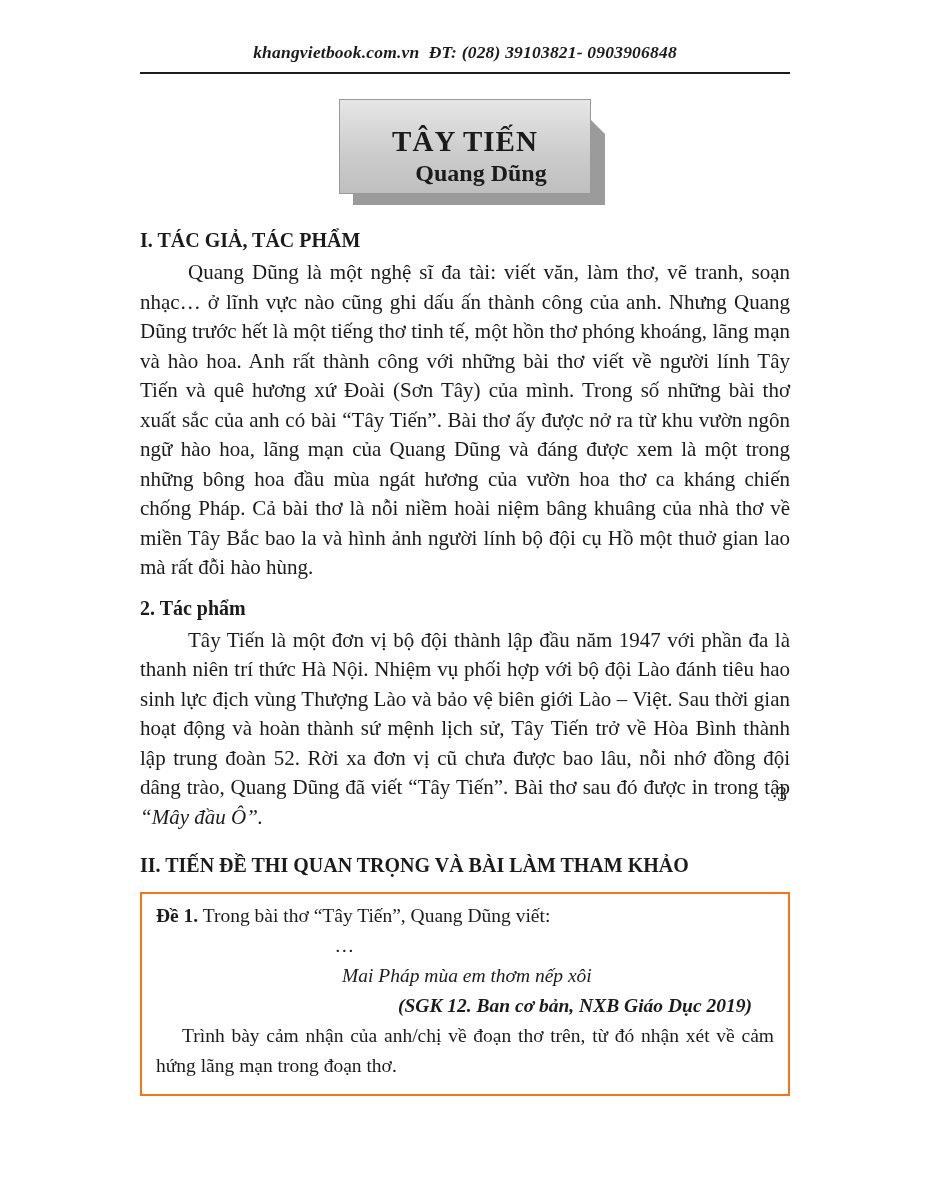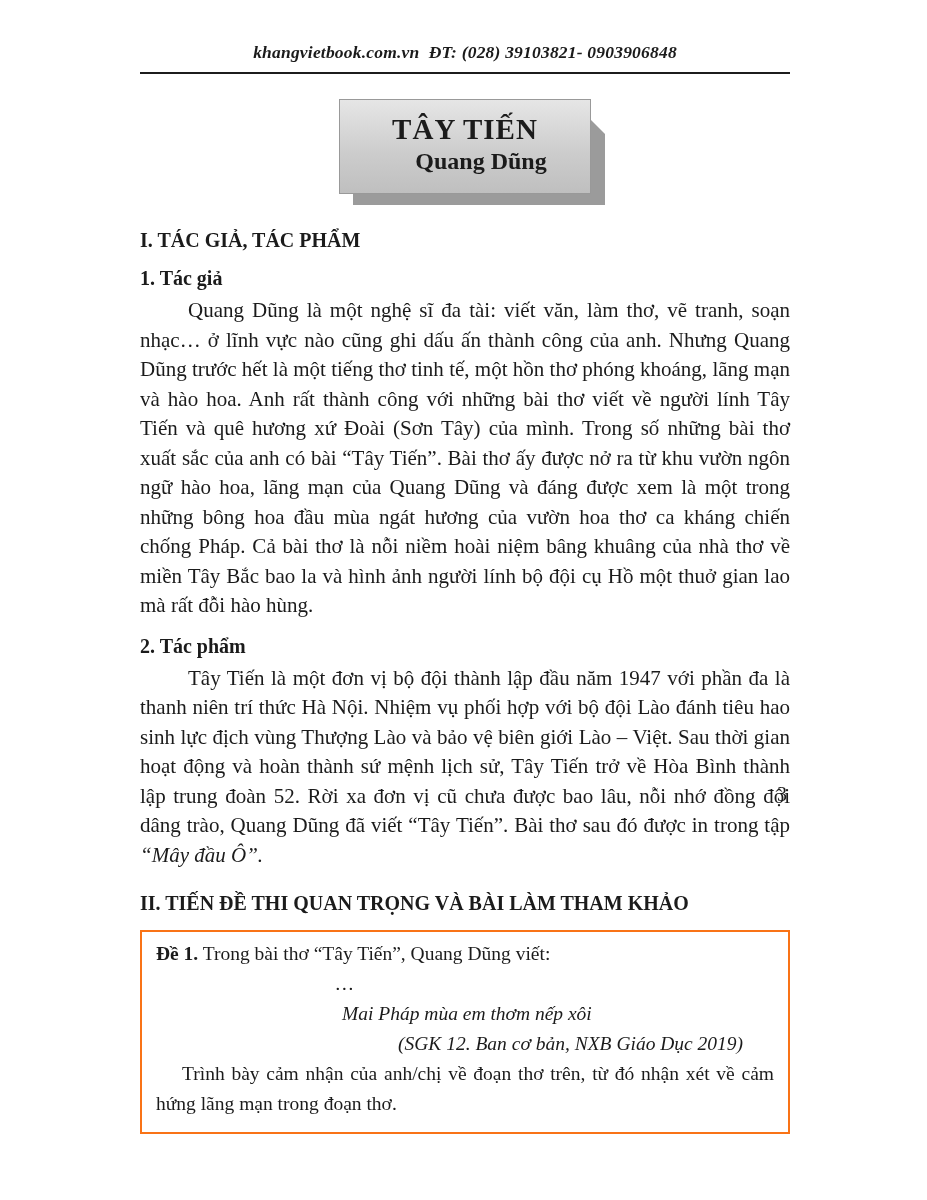--- a/index.html
+++ b/index.html
@@ -35,21 +35,21 @@
     width: 252px; height: 95px;
     background: #9b9b9b;
     clip-path: polygon(0 0, calc(100% - 24px) 0, 100% 24px, 100% 100%, 0 100%);
   }
   .title-box {
     position: absolute; left: 0; top: 0;
     width: 252px; height: 95px;
     background: linear-gradient(180deg, #e6e6e6 0%, #cdcdcd 55%, #bfbfbf 100%);
     border: 1px solid #999;
     text-align: center;
-    padding-top: 12px;
+    padding-top: 24px;
   }
   .box-title { font-size: 29px; font-weight: bold; letter-spacing: 1px; line-height: 34px; }
   .box-author { font-size: 24px; font-weight: bold; line-height: 30px; margin-left: 32px; }
   
   .h-main { font-weight: bold; font-size: 20px; margin-top: 20px; line-height: 26px; }
   .h-sub  { font-weight: bold; font-size: 20px; margin-top: 12px; line-height: 26px; }
   
   .para {
     font-size: 21px;
     line-height: 29.5px;
@@ -64,21 +64,21 @@
     margin-top: 14px;
     padding: 7px 14px 13px 14px;
     font-size: 19.5px;
     line-height: 30px;
   }
   .exam-intro { text-align: left; }
   .exam-intro strong { font-weight: bold; }
   .poem-line { font-style: italic; padding-left: 180px; }
   .poem-line.l2 { padding-left: 180px; }
   .poem-line.l3 { padding-left: 186px; }
-  .poem-source { font-style: italic; padding-left: 242px; }
+  .poem-source { font-style: italic; padding-left: 242px; font-weight: bold; }
   .exam-task { text-align: justify; text-indent: 26px; }
   
   .page-num {
     position: absolute;
     right: 140px; bottom: 62px;
     font-size: 20px;
   }
 </style>
 </head>
 <body>
@@ -92,21 +92,20 @@
       <div class="title-shadow"></div>
       <div class="title-box">
         <div class="box-title">TÂY TIẾN</div>
         <div class="box-author">Quang Dũng</div>
       </div>
     </div>
   </div>
 
   <div class="h-main">I. TÁC GIẢ, TÁC PHẨM</div>
 
-  <div class="h-sub">1. Tác giả</div>
 
   <p class="para">Quang Dũng là một nghệ sĩ đa tài: viết văn, làm thơ, vẽ tranh, soạn nhạc… ở lĩnh vực nào cũng ghi dấu ấn thành công của anh. Nhưng Quang Dũng trước hết là một tiếng thơ tinh tế, một hồn thơ phóng khoáng, lãng mạn và hào hoa. Anh rất thành công với những bài thơ viết về người lính Tây Tiến và quê hương xứ Đoài (Sơn Tây) của mình. Trong số những bài thơ xuất sắc của anh có bài “Tây Tiến”. Bài thơ ấy được nở ra từ khu vườn ngôn ngữ hào hoa, lãng mạn của Quang Dũng và đáng được xem là một trong những bông hoa đầu mùa ngát hương của vườn hoa thơ ca kháng chiến chống Pháp. Cả bài thơ là nỗi niềm hoài niệm bâng khuâng của nhà thơ về miền Tây Bắc bao la và hình ảnh người lính bộ đội cụ Hồ một thuở gian lao mà rất đỗi hào hùng.</p>
 
   <div class="h-sub">2. Tác phẩm</div>
 
   <p class="para"><span>Tây Tiến là một đơn vị bộ đội thành lập đầu năm 1947 với phần đa là thanh niên trí thức Hà Nội. Nhiệm vụ phối hợp với bộ đội Lào đánh tiêu hao sinh lực địch vùng Thượng Lào và bảo vệ biên giới Lào – Việt. Sau thời gian hoạt động và hoàn thành sứ mệnh lịch sử, Tây Tiến trở về Hòa Bình thành lập trung đoàn 52. Rời xa đơn vị cũ chưa được bao lâu, nỗi nhớ đồng đội dâng trào, Quang Dũng đã viết “Tây Tiến”. Bài thơ sau đó được in trong tập </span><em>“Mây đầu Ô”.</em></p>
 
   <div class="h-main">II. TIẾN ĐỀ THI QUAN TRỌNG VÀ BÀI LÀM THAM KHẢO</div>
 
   <div class="exam-box">

